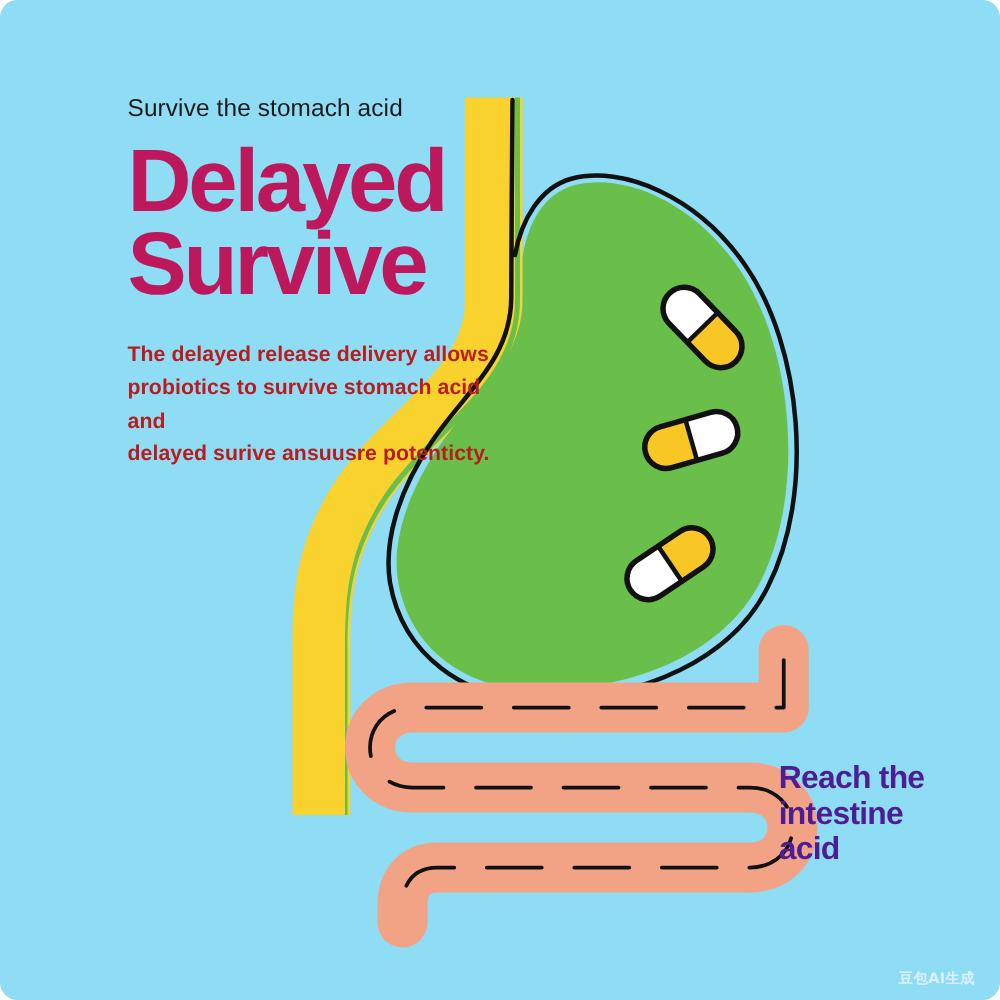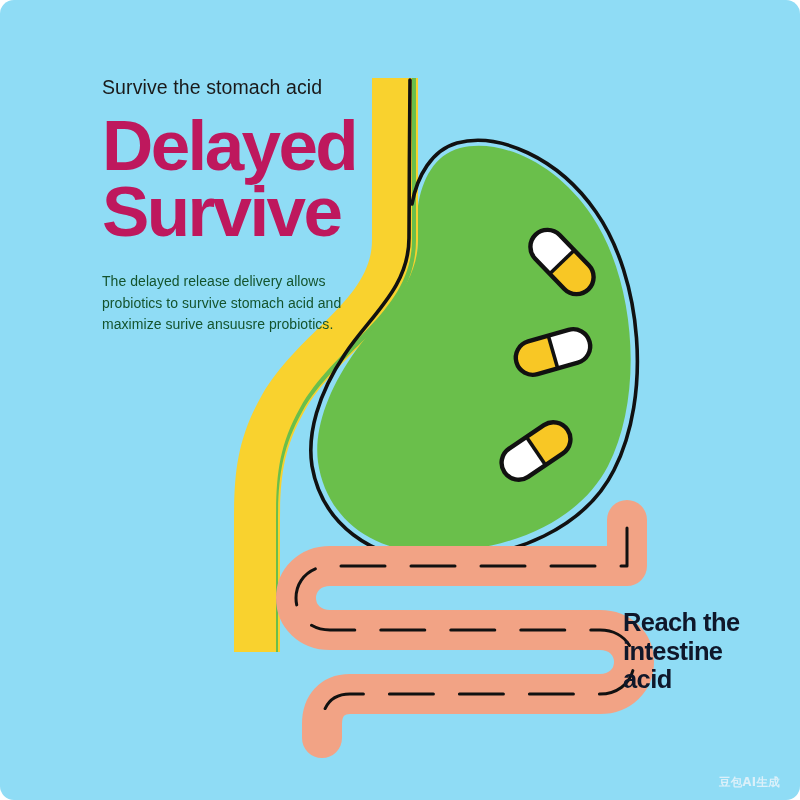--- a/index.html
+++ b/index.html
@@ -59,39 +59,39 @@
     line-height: 0.92;
     font-weight: 700;
     color: #be185d;
     letter-spacing: -2.6px;
     margin: 0;
   }
   .headline .hl-line { display: block; }
 
   .body-copy {
     margin: 27px 0 0 0;
-    font-size: 14px;
+    font-size: 17px;
     line-height: 1.55;
-    color: #14532d;
-    font-weight: 400;
+    color: #b91c1c;
+    font-weight: 700;
     letter-spacing: 0.05px;
     width: 300px;
   }
   .body-copy .bc-line { display: block; }
 
   
   .callout {
     position: absolute;
     left: 623px;
     top: 608px;
     z-index: 5;
     font-size: 25.5px;
     line-height: 1.12;
     font-weight: 700;
-    color: #0f172a;
+    color: #4c1d95;
     letter-spacing: -0.6px;
   }
   .callout .co-line { display: block; white-space: nowrap; }
 
   
   .watermark {
     position: absolute;
     right: 20px;
     bottom: 10px;
     z-index: 6;
@@ -234,21 +234,21 @@
     <p class="eyebrow">Survive the stomach acid</p>
 
     <h1 class="headline">
       <span class="hl-line">Delayed</span>
       <span class="hl-line">Survive</span>
     </h1>
 
     <p class="body-copy">
       <span class="bc-line">The delayed release delivery allows</span>
       <span class="bc-line">probiotics to survive stomach acid and</span>
-      <span class="bc-line">maximize surive ansuusre probiotics.</span>
+      <span class="bc-line">delayed surive ansuusre potenticty.</span>
     </p>
   </div>
 
   <div class="callout">
     <span class="co-line">Reach the</span>
     <span class="co-line">intestine</span>
     <span class="co-line">acid</span>
   </div>
 
   <div class="watermark">豆包AI生成</div>

